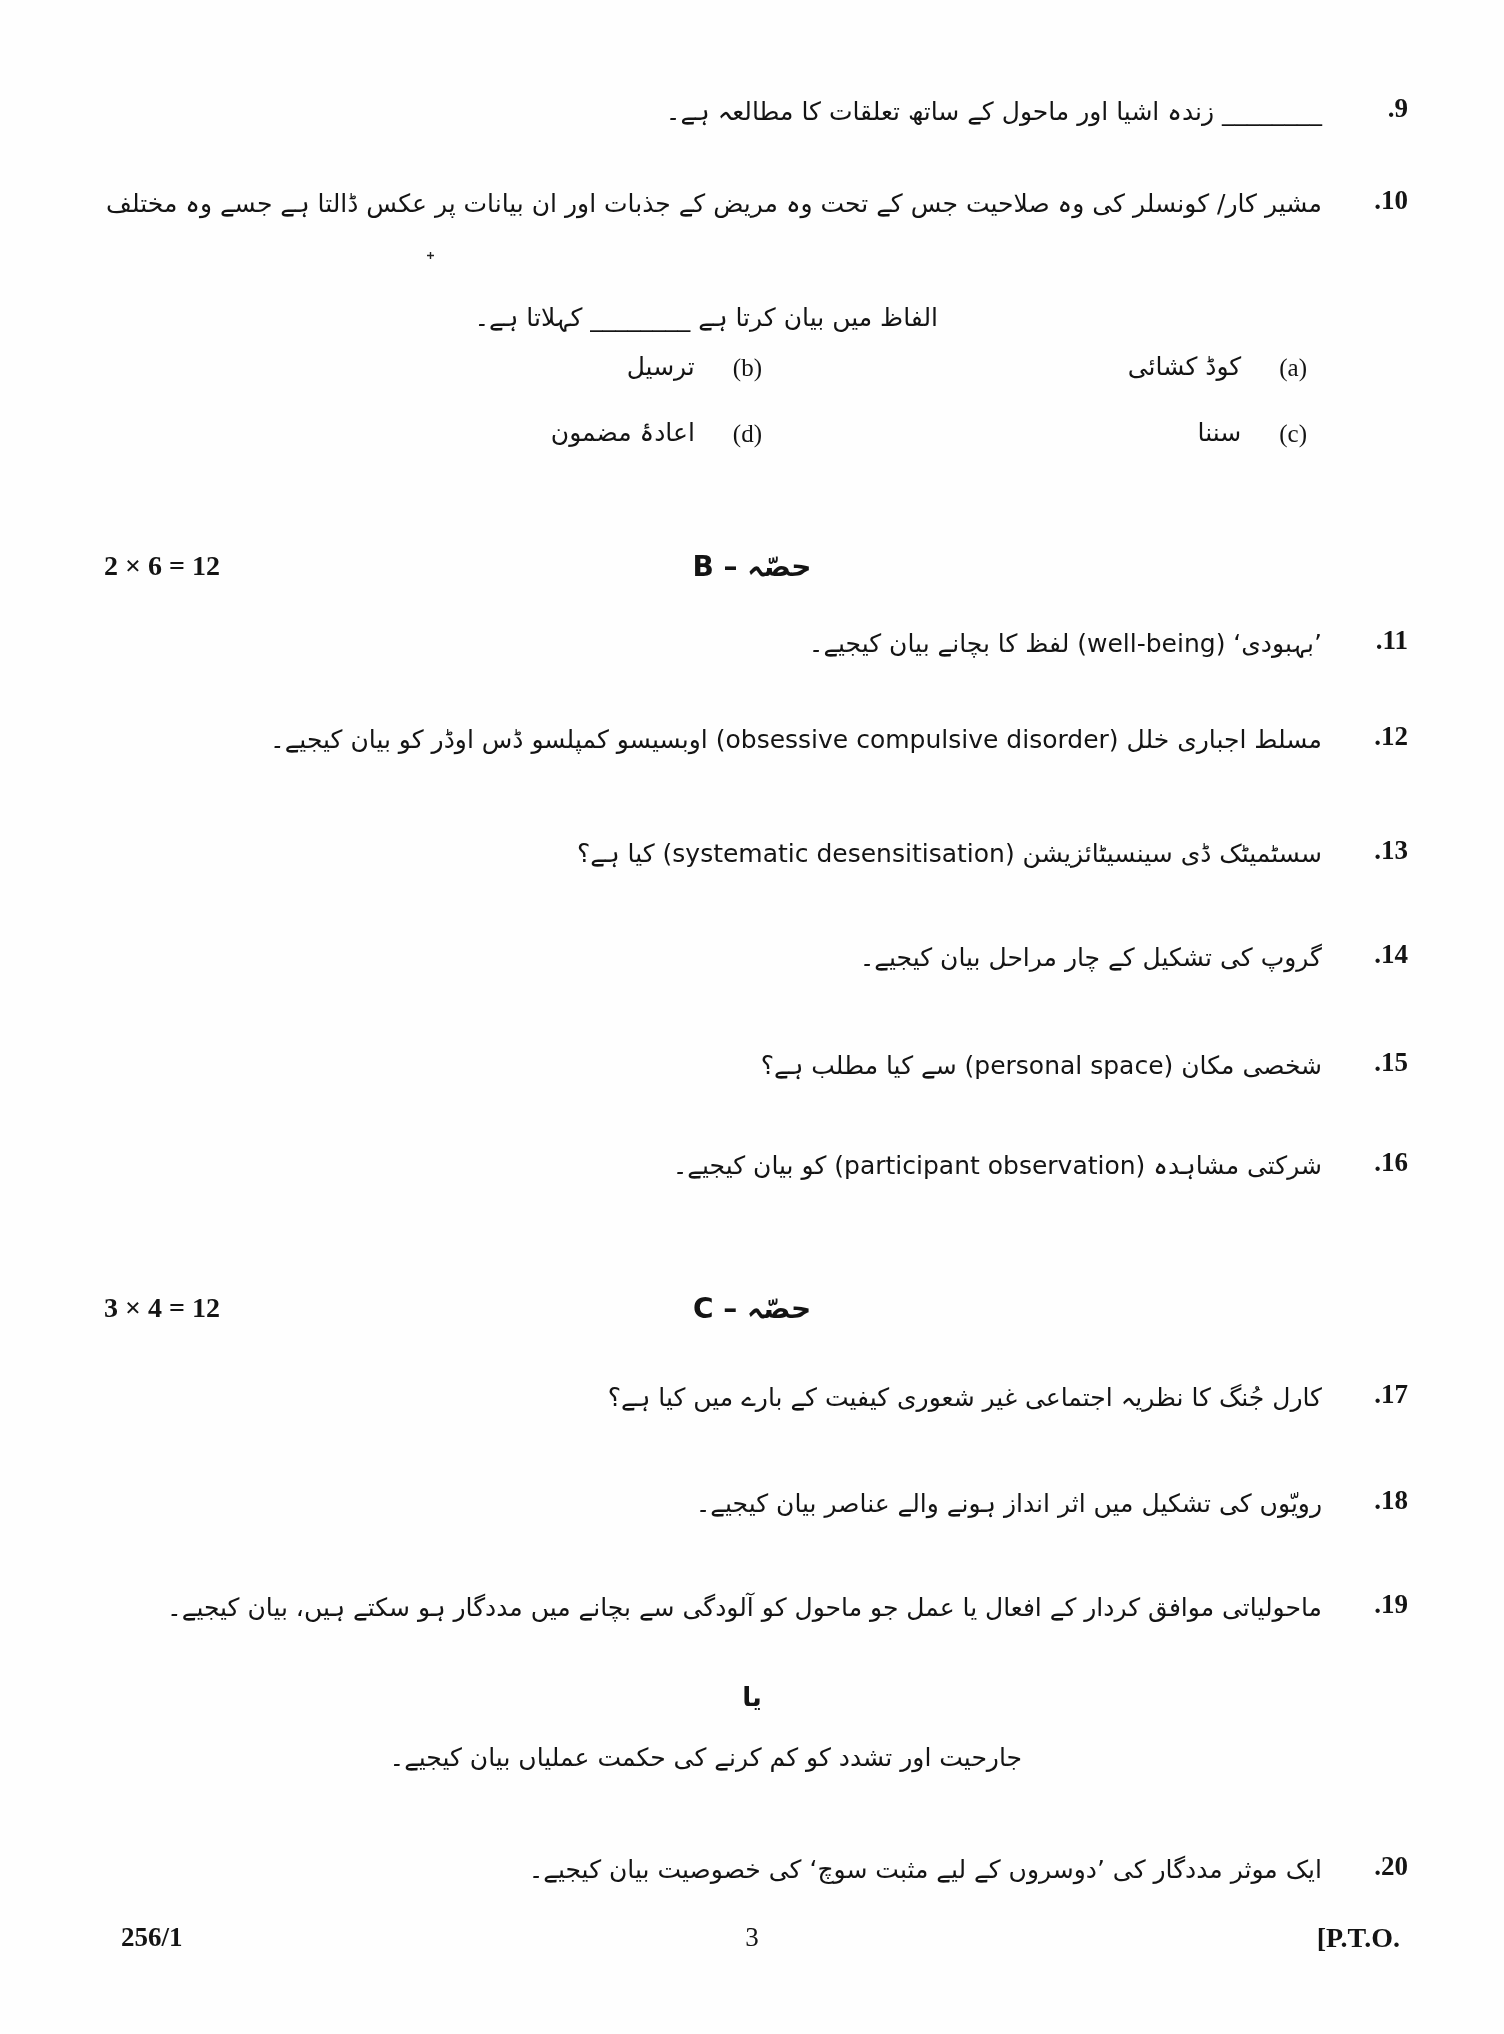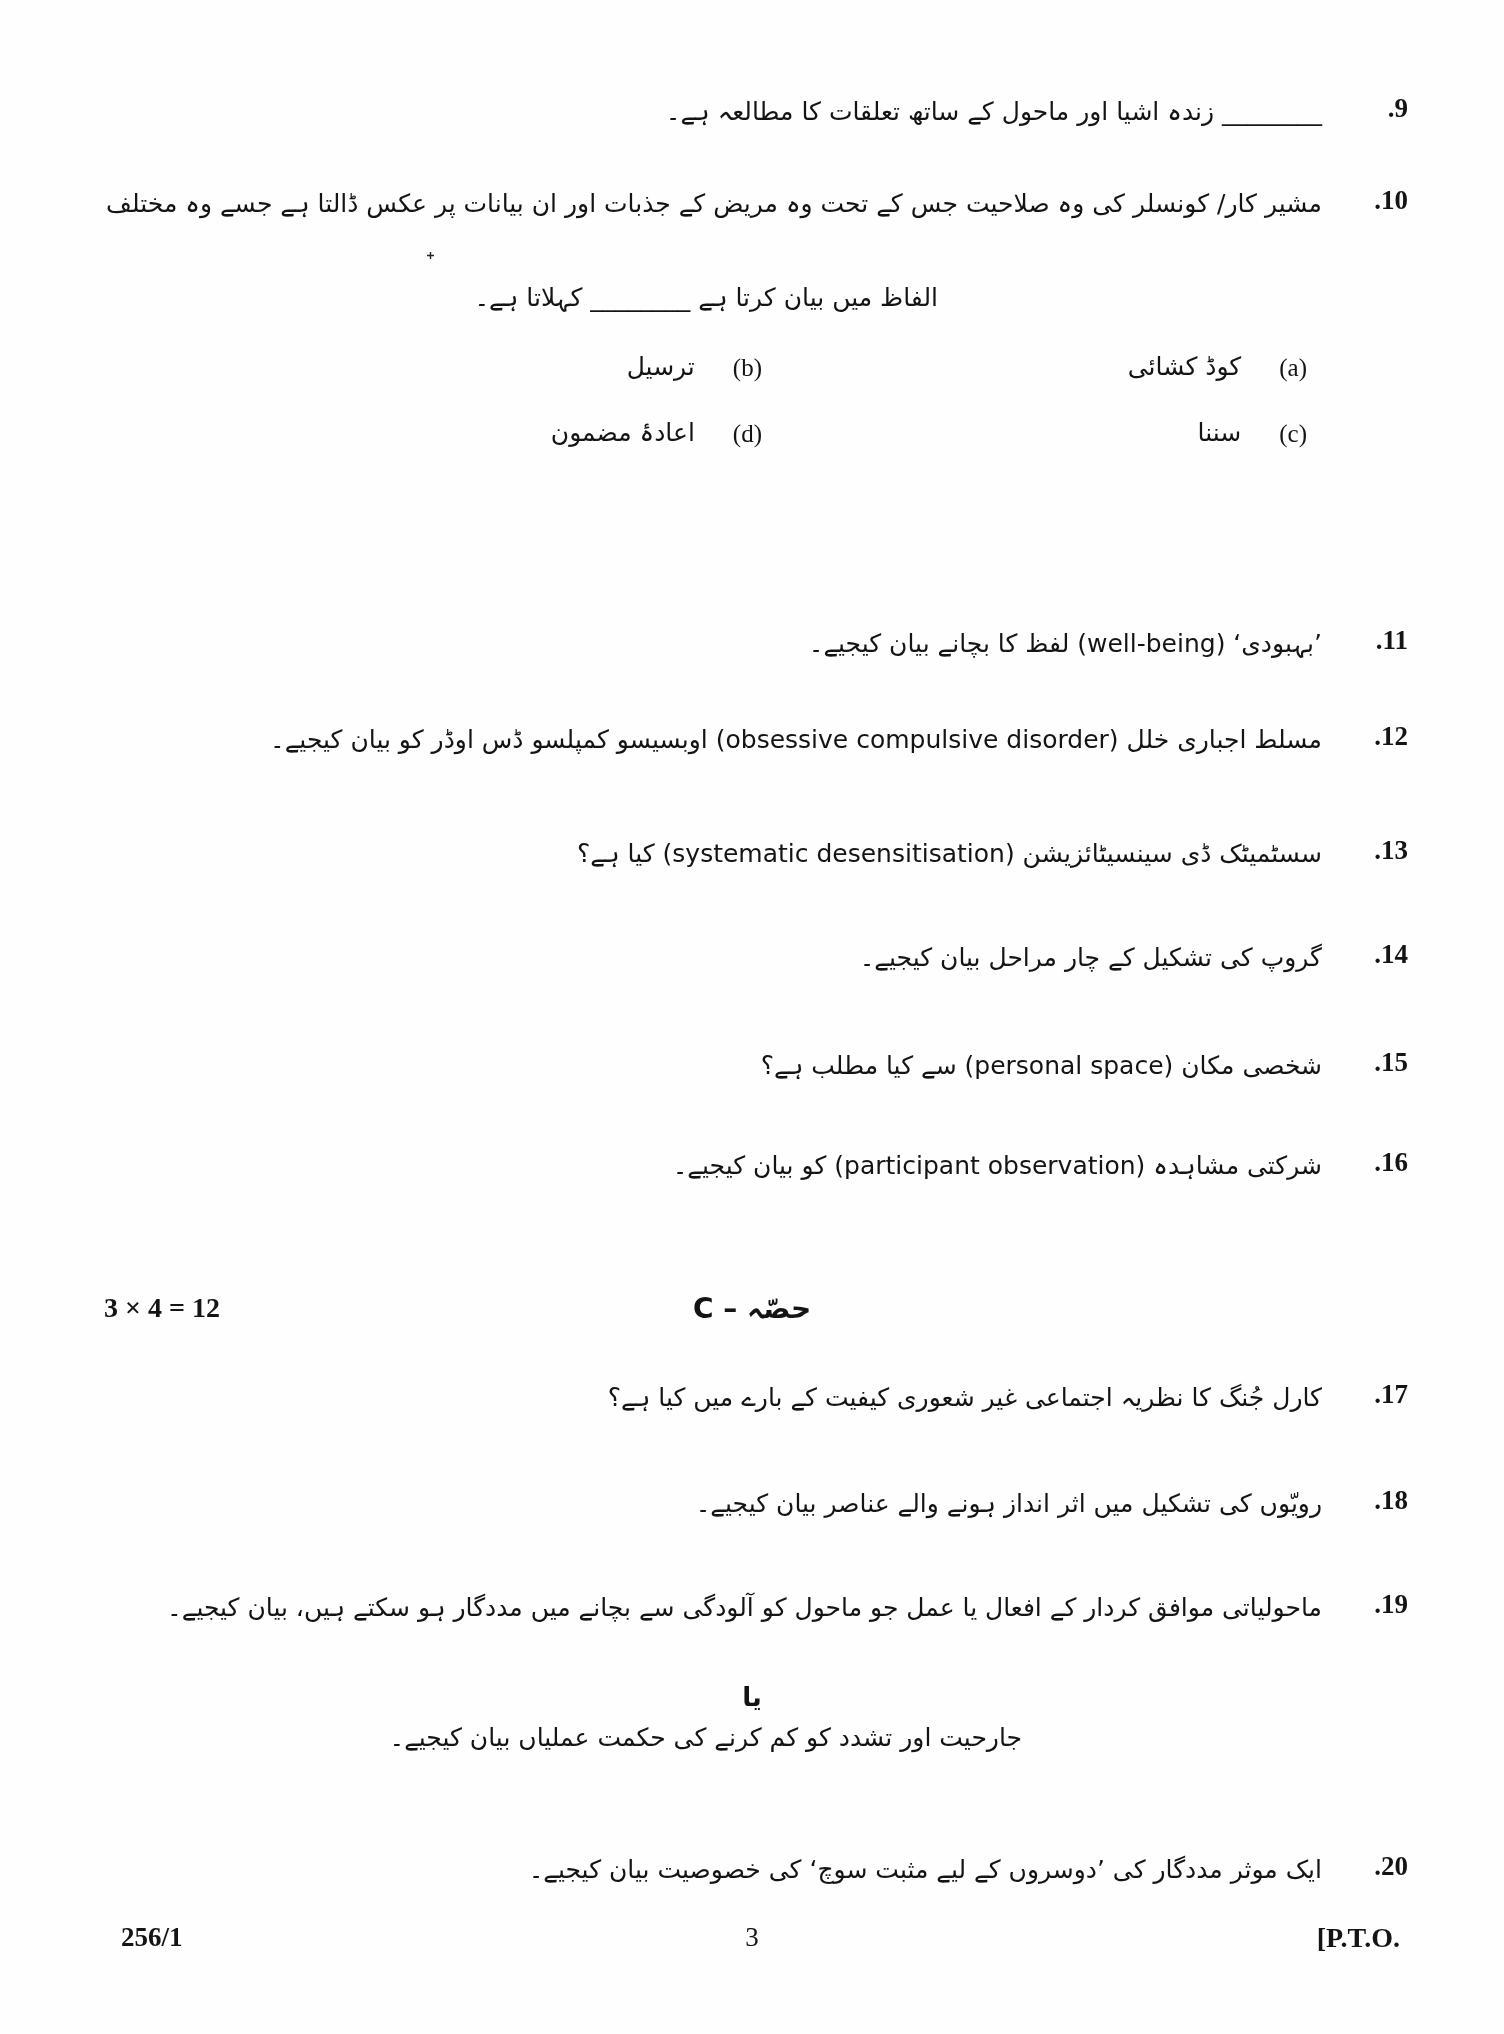--- a/index.html
+++ b/index.html
@@ -24,21 +24,21 @@
     padding-top:3px;
     flex:0 0 auto;
   }
   .qtext {
     font-size:25px; line-height:1.75;
     text-align:right; flex:1 1 auto;
     unicode-bidi:plaintext; direction:rtl;
   }
   .cont-line {
     position:absolute; font-size:25px; line-height:1.75;
-    direction:rtl; text-align:left; white-space:nowrap;
+    direction:rtl; text-align:left; white-space:nowrap;margin-top:20px;
   }
   .optrow {
     position:absolute; right:197px; left:90px;
     display:flex; direction:rtl; align-items:flex-start;
   }
   .optcell { display:flex; direction:rtl; gap:38px; align-items:flex-start; }
   .optcell.first { width:545px; flex:0 0 auto; }
   .optlabel {
     font-family:"Liberation Serif", serif;
     font-size:25px; direction:ltr; unicode-bidi:isolate;
@@ -114,20 +114,24 @@
     <div class="optcell first">
       <span class="optlabel">(c)</span>
       <span class="opttext">سننا</span>
     </div>
     <div class="optcell">
       <span class="optlabel">(d)</span>
       <span class="opttext">اعادۂ مضمون</span>
     </div>
   </div>
 
+  <div class="section-head" style="top:550px">
+    <span class="marks">2 × 6 = 12</span>
+    <span class="stitle">B – حصّہ</span>
+  </div>
 
   <div class="qrow" style="top:622px">
     <span class="qnum">11.</span>
     <span class="qtext">’بہبودی‘ (well-being) لفظ کا بچانے بیان کیجیے۔</span>
   </div>
 
   <div class="qrow" style="top:718px">
     <span class="qnum">12.</span>
     <span class="qtext">مسلط اجباری خلل (obsessive compulsive disorder) اوبسیسو کمپلسو ڈس اوڈر کو بیان کیجیے۔</span>
   </div>

